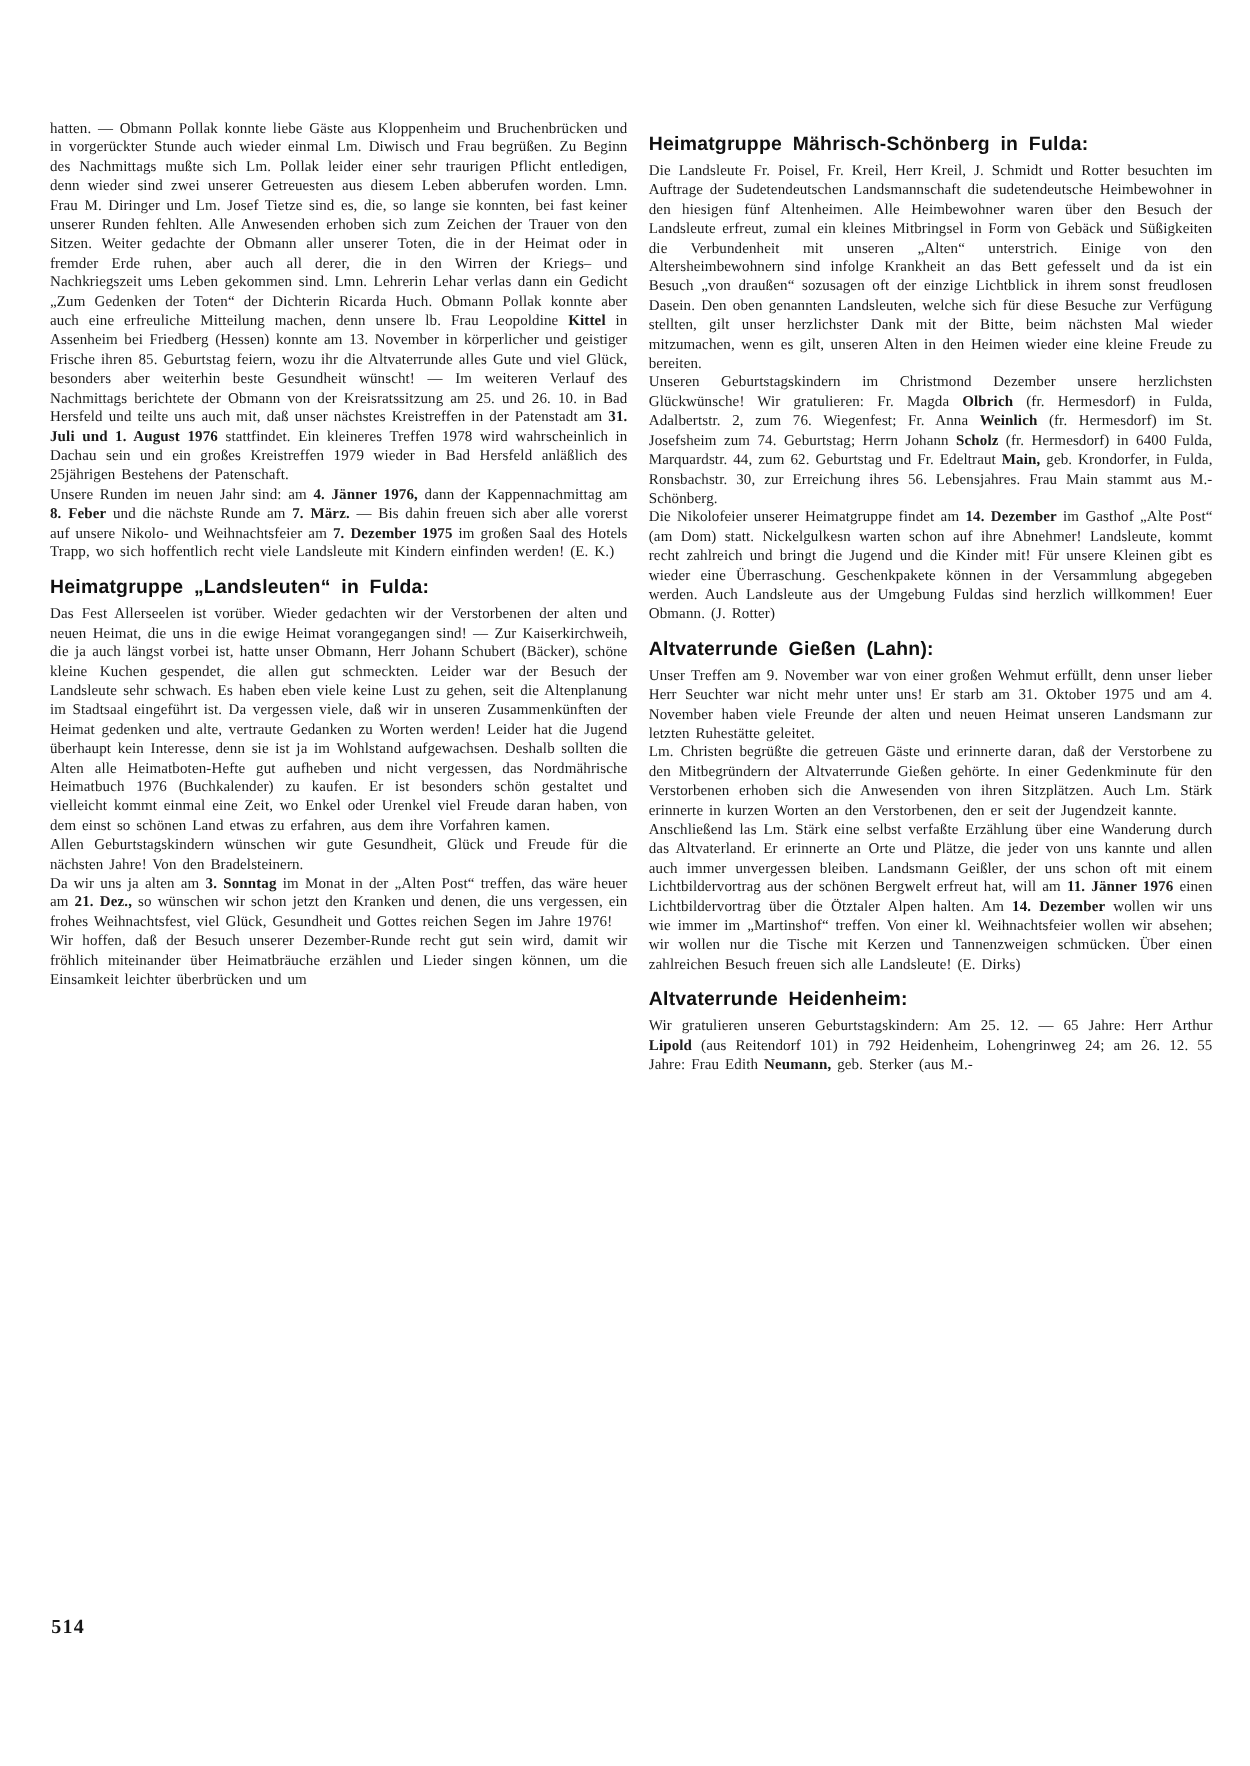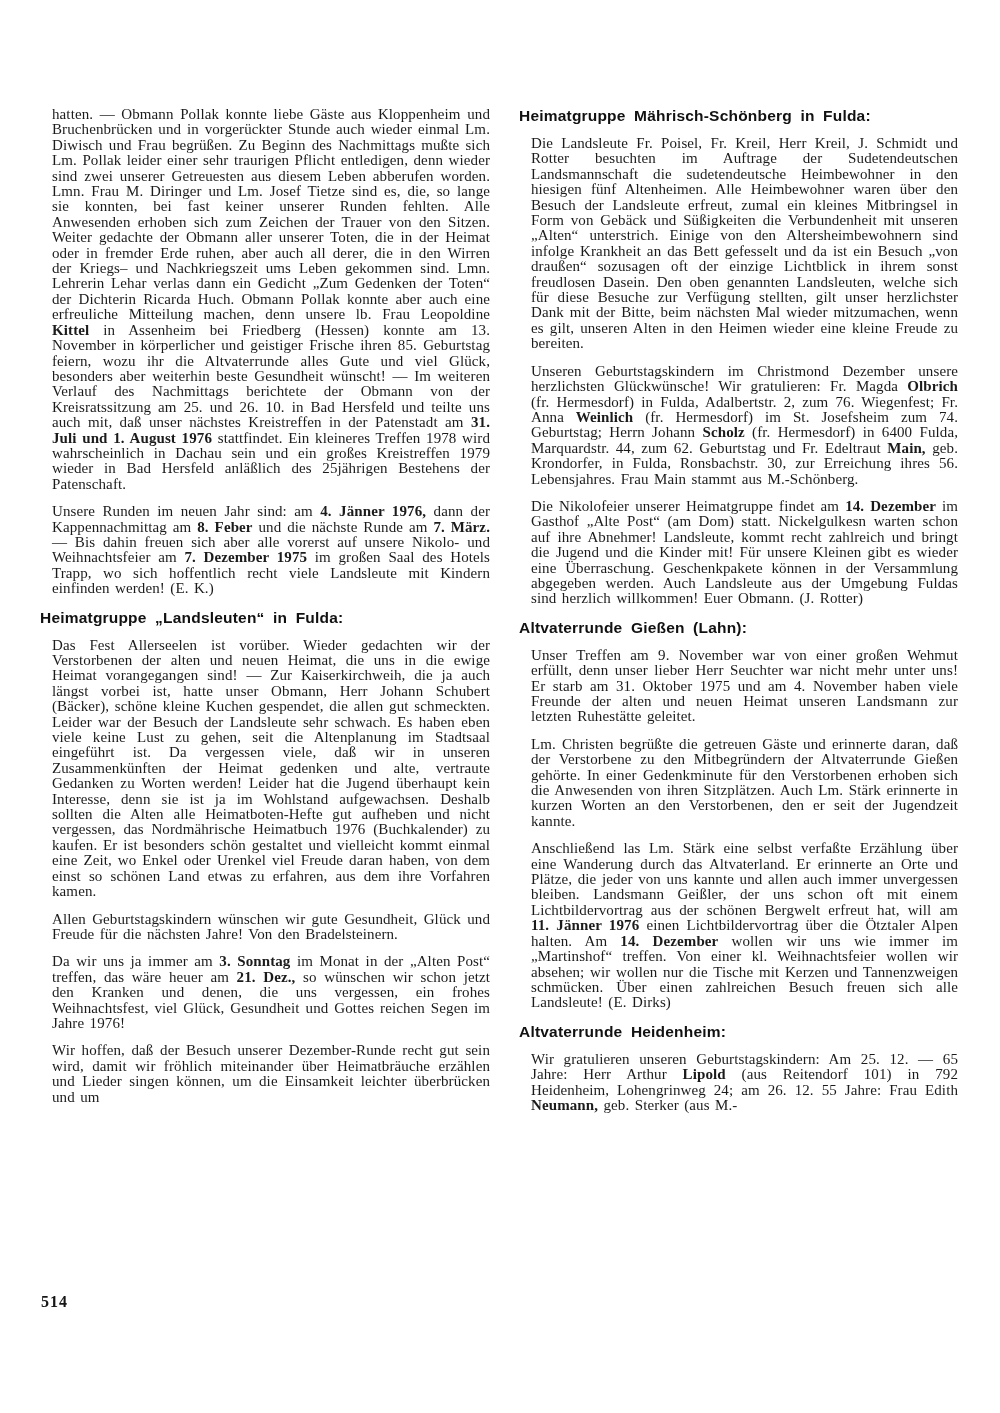--- a/index.html
+++ b/index.html
@@ -26,22 +26,22 @@
   }
   .col {
     flex: 0 0 462px;
     max-width: 462px;
   }
   .col.col-right {
     flex: 1 1 auto;
     max-width: none;
   }
   .body-p {
-    margin: 12px;
-    font-size: 15px;
+    margin: 0;
+    font-size: 12px;
     line-height: 15.4px;
     text-align: justify;
     word-spacing: 1.6px;
     letter-spacing: 0.1px;
   }
   .body-p b {
     font-weight: 700;
   }
   .sec-h {
     margin: 12px 0 5px 0;
@@ -69,21 +69,21 @@
 
 <div class="page">
   <div class="columns">
 
     <div class="col col-left">
       <p class="body-p"><span>hatten. — Obmann Pollak konnte liebe Gäste aus Kloppenheim und Bruchenbrücken und in vorgerückter Stunde auch wieder einmal Lm. Diwisch und Frau begrüßen. Zu Beginn des Nachmittags mußte sich Lm. Pollak leider einer sehr traurigen Pflicht entledigen, denn wieder sind zwei unserer Getreuesten aus diesem Leben abberufen worden. Lmn. Frau M. Diringer und Lm. Josef Tietze sind es, die, so lange sie konnten, bei fast keiner unserer Runden fehlten. Alle Anwesenden erhoben sich zum Zeichen der Trauer von den Sitzen. Weiter gedachte der Obmann aller unserer Toten, die in der Heimat oder in fremder Erde ruhen, aber auch all derer, die in den Wirren der Kriegs– und Nachkriegszeit ums Leben gekommen sind. Lmn. Lehrerin Lehar verlas dann ein Gedicht „Zum Gedenken der Toten“ der Dichterin Ricarda Huch. Obmann Pollak konnte aber auch eine erfreuliche Mitteilung machen, denn unsere lb. Frau Leopoldine </span><b>Kittel</b><span> in Assenheim bei Friedberg (Hessen) konnte am 13. November in körperlicher und geistiger Frische ihren 85. Geburtstag feiern, wozu ihr die Altvaterrunde alles Gute und viel Glück, besonders aber weiterhin beste Gesundheit wünscht! — Im weiteren Verlauf des Nachmittags berichtete der Obmann von der Kreisratssitzung am 25. und 26. 10. in Bad Hersfeld und teilte uns auch mit, daß unser nächstes Kreistreffen in der Patenstadt am </span><b>31. Juli und 1. August 1976</b><span> stattfindet. Ein kleineres Treffen 1978 wird wahrscheinlich in Dachau sein und ein großes Kreistreffen 1979 wieder in Bad Hersfeld anläßlich des 25jährigen Bestehens der Patenschaft.</span></p>
       <p class="body-p"><span>Unsere Runden im neuen Jahr sind: am </span><b>4. Jänner 1976,</b><span> dann der Kappennachmittag am </span><b>8. Feber</b><span> und die nächste Runde am </span><b>7. März.</b><span> — Bis dahin freuen sich aber alle vorerst auf unsere Nikolo- und Weihnachtsfeier am </span><b>7. Dezember 1975</b><span> im großen Saal des Hotels Trapp, wo sich hoffentlich recht viele Landsleute mit Kindern einfinden werden! (E. K.)</span></p>
       <h3 class="sec-h">Heimatgruppe „Landsleuten“ in Fulda:</h3>
       <p class="body-p"><span>Das Fest Allerseelen ist vorüber. Wieder gedachten wir der Verstorbenen der alten und neuen Heimat, die uns in die ewige Heimat vorangegangen sind! — Zur Kaiserkirchweih, die ja auch längst vorbei ist, hatte unser Obmann, Herr Johann Schubert (Bäcker), schöne kleine Kuchen gespendet, die allen gut schmeckten. Leider war der Besuch der Landsleute sehr schwach. Es haben eben viele keine Lust zu gehen, seit die Altenplanung im Stadtsaal eingeführt ist. Da vergessen viele, daß wir in unseren Zusammenkünften der Heimat gedenken und alte, vertraute Gedanken zu Worten werden! Leider hat die Jugend überhaupt kein Interesse, denn sie ist ja im Wohlstand aufgewachsen. Deshalb sollten die Alten alle Heimatboten-Hefte gut aufheben und nicht vergessen, das Nordmährische Heimatbuch 1976 (Buchkalender) zu kaufen. Er ist besonders schön gestaltet und vielleicht kommt einmal eine Zeit, wo Enkel oder Urenkel viel Freude daran haben, von dem einst so schönen Land etwas zu erfahren, aus dem ihre Vorfahren kamen.</span></p>
       <p class="body-p"><span>Allen Geburtstagskindern wünschen wir gute Gesundheit, Glück und Freude für die nächsten Jahre! Von den Bradelsteinern.</span></p>
-      <p class="body-p"><span>Da wir uns ja immer am </span><b>3. Sonntag</b><span> im Monat in der „Alten Post“ treffen, das wäre heuer am </span><b>21. Dez.,</b><span> so wünschen wir schon jetzt den Kranken und denen, die uns vergessen, ein frohes Weihnachtsfest, viel Glück, Gesundheit und Gottes reichen Segen im Jahre 1976!</span></p>
+      <p class="body-p"><span>Da wir uns ja alten am </span><b>3. Sonntag</b><span> im Monat in der „Alten Post“ treffen, das wäre heuer am </span><b>21. Dez.,</b><span> so wünschen wir schon jetzt den Kranken und denen, die uns vergessen, ein frohes Weihnachtsfest, viel Glück, Gesundheit und Gottes reichen Segen im Jahre 1976!</span></p>
       <p class="body-p"><span>Wir hoffen, daß der Besuch unserer Dezember-Runde recht gut sein wird, damit wir fröhlich miteinander über Heimatbräuche erzählen und Lieder singen können, um die Einsamkeit leichter überbrücken und um</span></p>
     </div>
 
     <div class="col col-right">
       <h3 class="sec-h">Heimatgruppe Mährisch-Schönberg in Fulda:</h3>
       <p class="body-p"><span>Die Landsleute Fr. Poisel, Fr. Kreil, Herr Kreil, J. Schmidt und Rotter besuchten im Auftrage der Sudetendeutschen Landsmannschaft die sudetendeutsche Heimbewohner in den hiesigen fünf Altenheimen. Alle Heimbewohner waren über den Besuch der Landsleute erfreut, zumal ein kleines Mitbringsel in Form von Gebäck und Süßigkeiten die Verbundenheit mit unseren „Alten“ unterstrich. Einige von den Altersheimbewohnern sind infolge Krankheit an das Bett gefesselt und da ist ein Besuch „von draußen“ sozusagen oft der einzige Lichtblick in ihrem sonst freudlosen Dasein. Den oben genannten Landsleuten, welche sich für diese Besuche zur Verfügung stellten, gilt unser herzlichster Dank mit der Bitte, beim nächsten Mal wieder mitzumachen, wenn es gilt, unseren Alten in den Heimen wieder eine kleine Freude zu bereiten.</span></p>
       <p class="body-p"><span>Unseren Geburtstagskindern im Christmond Dezember unsere herzlichsten Glückwünsche! Wir gratulieren: Fr. Magda </span><b>Olbrich</b><span> (fr. Hermesdorf) in Fulda, Adalbertstr. 2, zum 76. Wiegenfest; Fr. Anna </span><b>Weinlich</b><span> (fr. Hermesdorf) im St. Josefsheim zum 74. Geburtstag; Herrn Johann </span><b>Scholz</b><span> (fr. Hermesdorf) in 6400 Fulda, Marquardstr. 44, zum 62. Geburtstag und Fr. Edeltraut </span><b>Main,</b><span> geb. Krondorfer, in Fulda, Ronsbachstr. 30, zur Erreichung ihres 56. Lebensjahres. Frau Main stammt aus M.-Schönberg.</span></p>
       <p class="body-p"><span>Die Nikolofeier unserer Heimatgruppe findet am </span><b>14. Dezember</b><span> im Gasthof „Alte Post“ (am Dom) statt. Nickelgulkesn warten schon auf ihre Abnehmer! Landsleute, kommt recht zahlreich und bringt die Jugend und die Kinder mit! Für unsere Kleinen gibt es wieder eine Überraschung. Geschenkpakete können in der Versammlung abgegeben werden. Auch Landsleute aus der Umgebung Fuldas sind herzlich willkommen! Euer Obmann. (J. Rotter)</span></p>
       <h3 class="sec-h">Altvaterrunde Gießen (Lahn):</h3>
       <p class="body-p"><span>Unser Treffen am 9. November war von einer großen Wehmut erfüllt, denn unser lieber Herr Seuchter war nicht mehr unter uns! Er starb am 31. Oktober 1975 und am 4. November haben viele Freunde der alten und neuen Heimat unseren Landsmann zur letzten Ruhestätte geleitet.</span></p>

